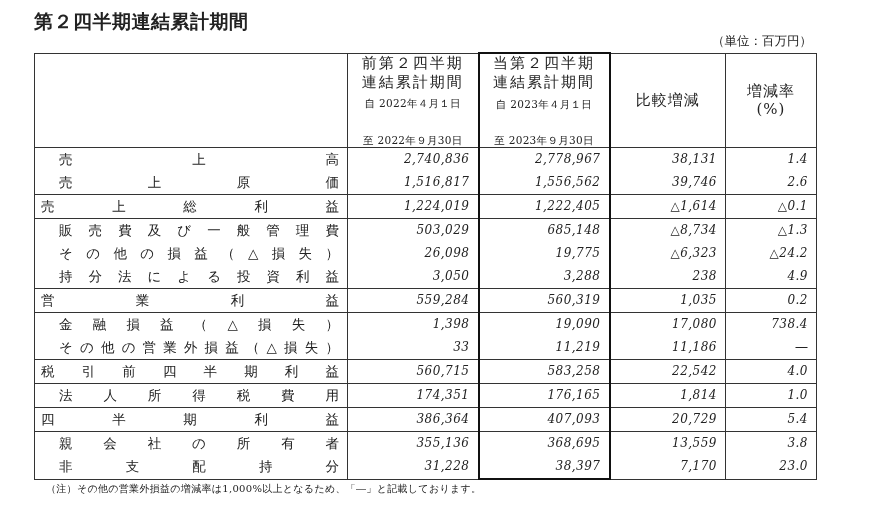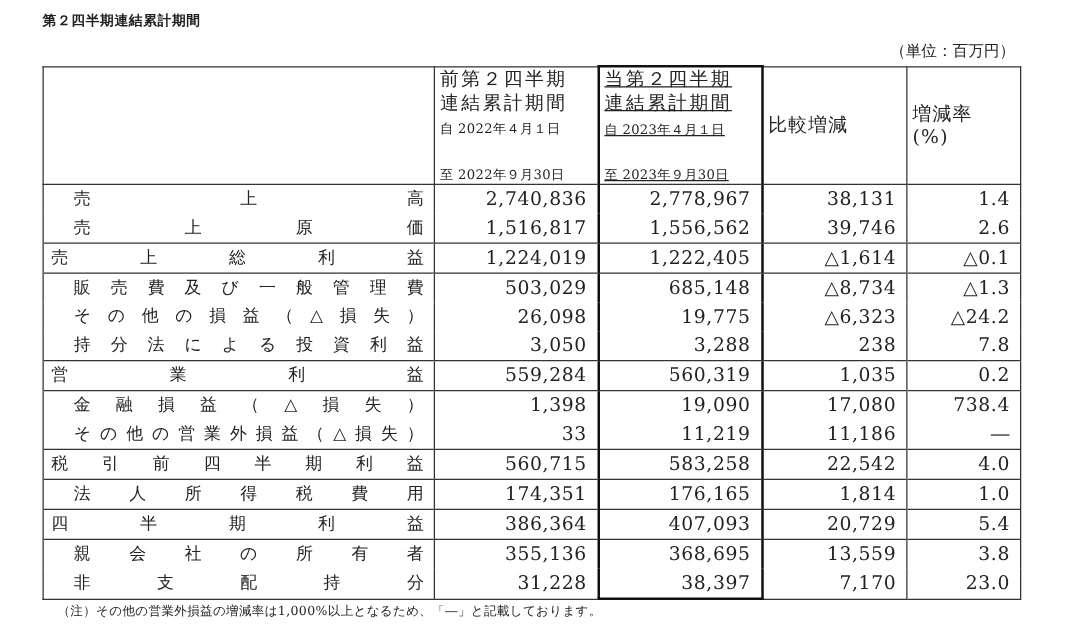--- a/index.html
+++ b/index.html
@@ -4,49 +4,49 @@
 <style>
   html, body { margin: 0; padding: 0; background: #ffffff; }
   body {
     width: 870px; height: 508px; position: relative; overflow: hidden;
     font-family: "DejaVu Serif", "Liberation Serif", serif;
     color: #222222;
   }
   .title {
     position: absolute; left: 34px; top: 9px;
     font-family: Liberation Serif, serif;
-    font-weight: bold; font-size: 11px; letter-spacing: 0.5px;
+    font-weight: bold; font-size: 19px; letter-spacing: 0.5px;
   }
   .unit {
     position: absolute; left: 708px; top: 33px; width: 108px; text-align: center;
     font-size: 12.5px;
   }
   table.fin {
     position: absolute; left: 34px; top: 52px;
     border-collapse: collapse; table-layout: fixed;
     font-size: 13.5px;
   }
   table.fin td {
     border-left: 1px solid #333; border-right: 1px solid #333;
     padding: 0 8px; height: 23px; line-height: 23px; white-space: nowrap;
   }
-  table.fin .hdr td { height: 93px; border-top: 1.5px solid #333; border-bottom: 1.5px solid #333; vertical-align: middle; line-height: 1.25; padding: 0 4px; }
+  table.fin .hdr td { height: 93px; border-top: 1.5px solid #333; border-bottom: 1.5px solid #333; vertical-align: middle; text-align: center; line-height: 1.25; padding: 0 4px; }
   .hdr .p1 { font-size: 15px; letter-spacing: 2px; }
   .hdr .p2 { font-size: 10.5px; margin-top: 6px; letter-spacing: 0.3px; }
   .hdr .p3 { font-size: 10.5px; margin-top: 23px; letter-spacing: 0.3px; }
   .hdr .big { font-size: 15px; letter-spacing: 1px; }
   col.c0 { width: 313px; }
   col.c1 { width: 131px; }
   col.c2 { width: 131px; }
   col.c3 { width: 116px; }
   col.c4 { width: 91px; }
-  td.num { text-align: right; letter-spacing: 0.5px; font-size: 15px; }
+  td.num { text-align: right; letter-spacing: 0.5px; font-size: 12px; font-style: italic; }
   td.cur { border-left: 2.5px solid #111 !important; border-right: 2.5px solid #111 !important; }
   tr.last td.cur { border-bottom: 2.5px solid #111 !important; }
-  .hdr td.cur { border-top: 2.5px solid #111 !important; text-decoration: underline; }
+  .hdr td.cur { border-top: 2.5px solid #111 !important; }
   tr.gtop td { border-top: 1.5px solid #333; }
   tr.last td { border-bottom: 1.5px solid #333; }
   td.lbl { padding: 0 6px 0 0; }
   .lblx { display: flex; justify-content: space-between; }
   .lblx span { display: inline-block; }
   .ind1 { padding-left: 24px !important; }
   .ind0 { padding-left: 6px !important; }
   .note {
     position: absolute; left: 46px; top: 482px; font-size: 10px; letter-spacing: 0.3px;
   }
@@ -182,21 +182,21 @@
             <span>る</span>
             <span>投</span>
             <span>資</span>
             <span>利</span>
             <span>益</span>
           </div>
         </td>
         <td class="num">3,050</td>
         <td class="num cur">3,288</td>
         <td class="num">238</td>
-        <td class="num">7.8</td>
+        <td class="num">4.9</td>
       </tr>
       <tr class="gtop">
         <td class="lbl ind0">
           <div class="lblx">
             <span>営</span>
             <span>業</span>
             <span>利</span>
             <span>益</span>
           </div>
         </td>

